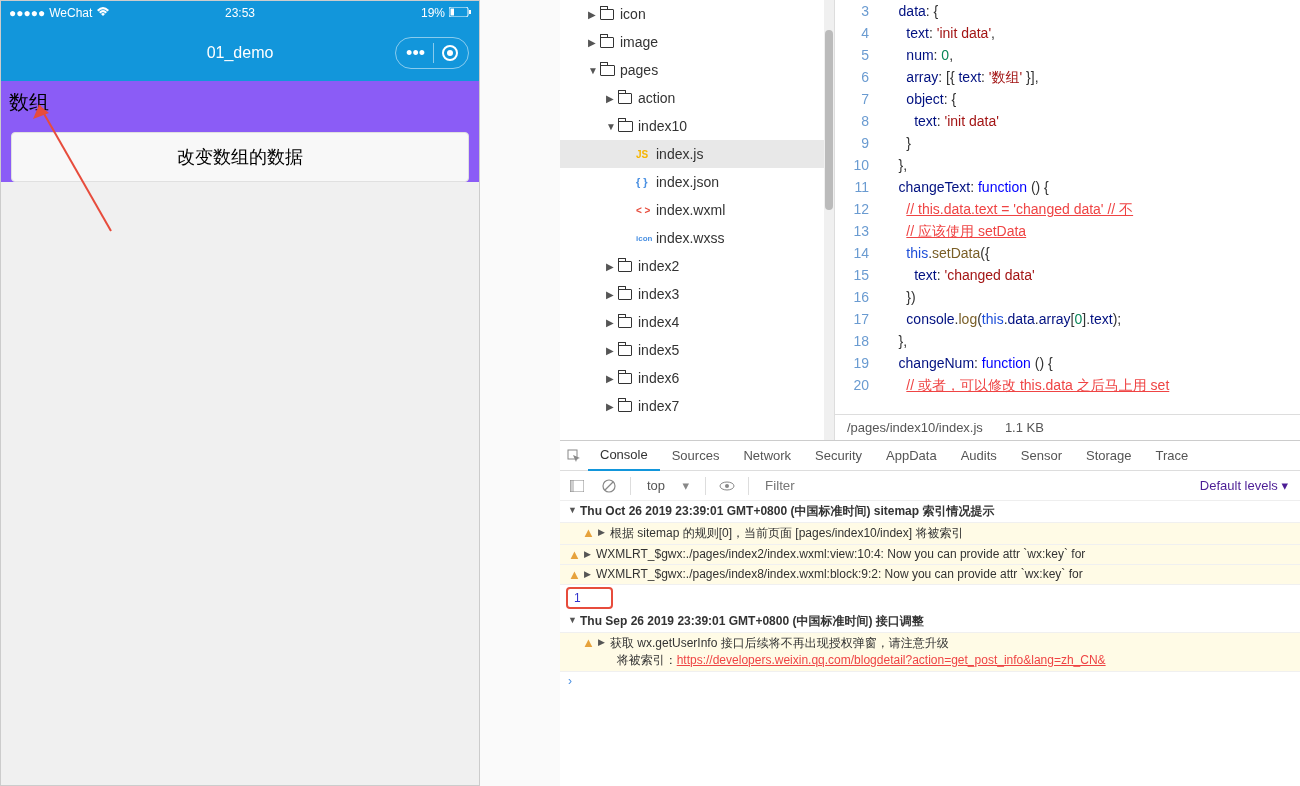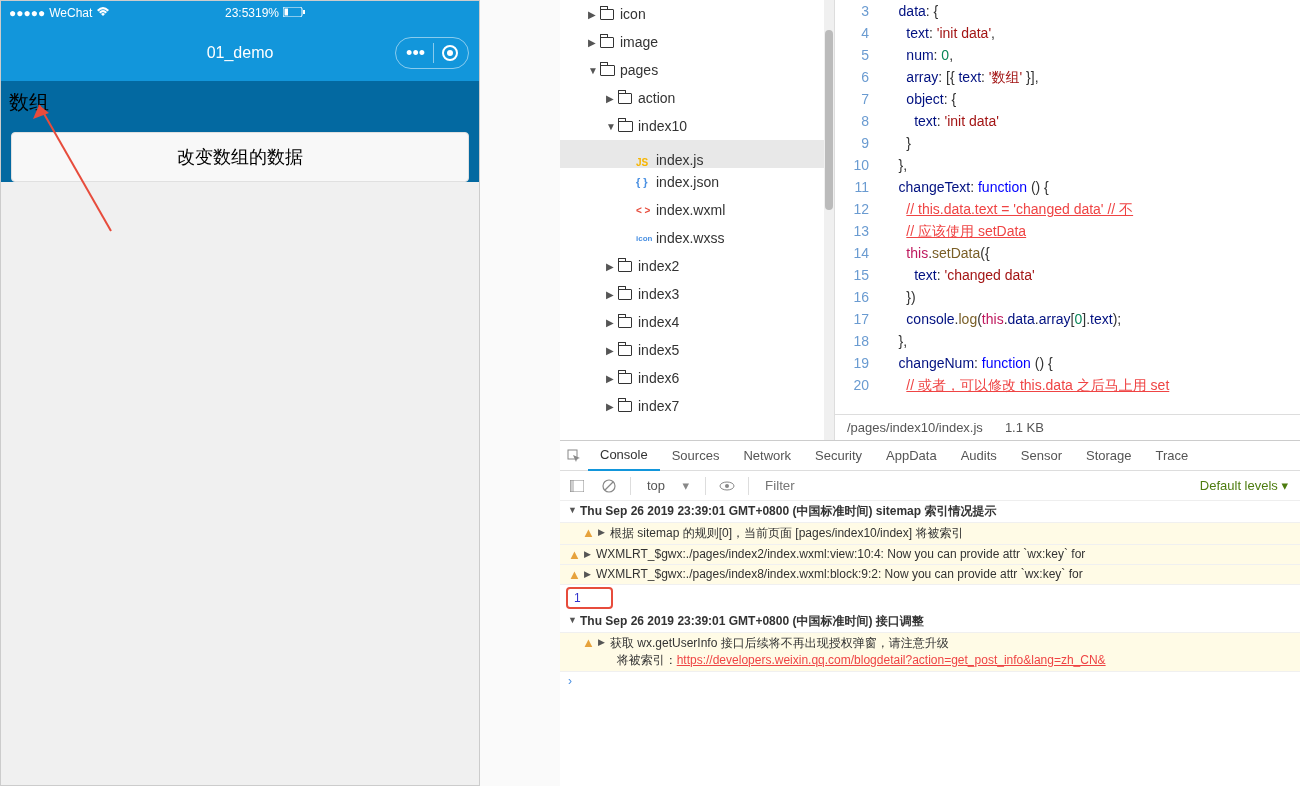--- a/index.html
+++ b/index.html
@@ -1,29 +1,29 @@
 <!DOCTYPE html>
 <html><head>
 <meta charset="utf-8">
 <style>
 * { margin: 0; padding: 0; box-sizing: border-box; font-family: -apple-system, "Segoe UI", Arial, sans-serif; }
 body { width: 1300px; height: 786px; overflow: hidden; background: #fff; display: flex; }
 .simulator { width: 480px; height: 786px; background: #f0f0f0; position: relative; border: 1px solid #ccc; }
 .statusbar { height: 24px; background: #1296db; color: #fff; display: flex; align-items: center; padding: 0 8px; font-size: 12px; }
 .status-left { flex: 1; display: flex; align-items: center; gap: 4px; }
 .status-time { flex: 0 0 auto; }
-.status-right { flex: 1; display: flex; justify-content: flex-start; align-items: center; gap: 4px; }
+.status-right { flex: 1; display: flex; justify-content: flex-end; align-items: center; gap: 4px; }
 .navbar { height: 56px; background: #1296db; color: #fff; display: flex; align-items: center; justify-content: center; position: relative; }
 .navbar-title { font-size: 16px; }
 .capsule { position: absolute; right: 10px; top: 50%; transform: translateY(-50%); display: flex; align-items: center; border: 1px solid rgba(255,255,255,.5); border-radius: 20px; height: 32px; padding: 0 10px; gap: 8px; }
 .capsule-div { width: 1px; height: 20px; background: rgba(255,255,255,.5); }
 .capsule-dot { color: #fff; font-size: 18px; }
 .capsule-circle { width: 16px; height: 16px; border-radius: 50%; border: 2px solid #fff; display: flex; align-items: center; justify-content: center; }
 .capsule-circle::after { content: ''; width: 6px; height: 6px; background: #fff; border-radius: 50%; }
-.sim-body { background: #0369a1; }
+.sim-body { background: #8b5cf6; }
 .sim-text { padding: 8px; font-size: 20px; color: #000; }
 .sim-button { margin: 8px 10px; background: #f8f8f8; border: 1px solid #e0e0e0; border-radius: 4px; text-align: center; font-size: 18px; padding: 12px 0; }
 .arrow { position: absolute; left: 30px; top: 100px; pointer-events: none; }
 
 .gap { width: 80px; background: #fafafa; }
 
 .right { flex: 1; display: flex; flex-direction: column; height: 786px; }
 .top { display: flex; height: 440px; }
 .tree { width: 275px; border-right: 1px solid #ddd; overflow: hidden; position: relative; }
 .tree-scroll { position: absolute; right: 0; top: 0; bottom: 0; width: 10px; background: #f0f0f0; }
@@ -45,36 +45,36 @@
 .editor { flex: 1; display: flex; flex-direction: column; overflow: hidden; }
 .code { flex: 1; display: flex; font-family: Consolas, Monaco, monospace; font-size: 14px; line-height: 22px; overflow: hidden; }
 .gutter { width: 48px; text-align: right; color: #6a9bd1; padding-right: 14px; }
 .code-lines { flex: 1; white-space: pre; color: #333; }
 .kw { color: #0000ff; }
 .str { color: #a31515; }
 .com { color: #ef4444; text-decoration: underline; }
 .num { color: #098658; }
 .fn { color: #795e26; }
 .prop { color: #001080; }
-.this { color: #be185d; }
+.this { color: #1d4ed8; }
 .editor-status { height: 26px; border-top: 1px solid #ddd; display: flex; align-items: center; padding: 0 12px; font-size: 13px; color: #555; gap: 22px; }
 
 .devtools { flex: 1; border-top: 1px solid #ccc; display: flex; flex-direction: column; overflow: hidden; }
 .dev-tabs { height: 30px; display: flex; align-items: center; border-bottom: 1px solid #ddd; font-size: 13px; color: #555; }
 .dev-tab { padding: 0 12px; height: 30px; display: flex; align-items: center; cursor: pointer; }
 .dev-tab.active { color: #333; border-bottom: 2px solid #1296db; }
 .devicon { width: 28px; display: flex; align-items: center; justify-content: center; }
 
 .console-toolbar { height: 30px; display: flex; align-items: center; border-bottom: 1px solid #eee; font-size: 13px; color: #555; padding: 0 6px; gap: 10px; }
 .ctl-icon { width: 22px; display: flex; align-items: center; justify-content: center; color: #888; }
 .ctl-select { flex: 0 0 auto; padding: 2px 30px 2px 6px; color: #555; position: relative; }
 .ctl-select::after { content: '▾'; position: absolute; right: 6px; color: #888; }
 .ctl-div { width: 1px; height: 18px; background: #ddd; }
 .filter { flex: 1; padding: 2px 6px; color: #aaa; }
-.levels { padding: 2px 6px; color: #4d7c0f; }
+.levels { padding: 2px 6px; color: #4c1d95; }
 
 .console-body { flex: 1; overflow: hidden; font-family: Menlo, Consolas, monospace; font-size: 12px; }
 .log-row { display: flex; align-items: flex-start; padding: 2px 8px; border-bottom: 1px solid #f0f0f0; }
 .log-warn { background: #fffbe6; }
 .log-collapse { width: 12px; color: #555; font-size: 9px; padding-top: 2px; }
 .warn-icon { color: #e6a23c; width: 16px; font-size: 13px; }
 .log-text { flex: 1; color: #333; word-break: break-all; }
 .log-text b { font-weight: bold; }
 .log-blue { color: #3333cc; }
 .log-link { color: #ef4444; text-decoration: underline; }
@@ -161,21 +161,21 @@
           </span>
           <span class="tree-label">action</span>
         </div>
         <div class="tree-item" style="padding-left: 46px;">
           <span class="tree-arrow">▼</span>
           <span class="tree-icon">
             <div class="folder-open"></div>
           </span>
           <span class="tree-label">index10</span>
         </div>
-        <div class="tree-item selected" style="padding-left: 64px; align-items: flex-end;">
+        <div class="tree-item selected" style="padding-left: 64px;">
           <span class="tree-arrow"></span>
           <span class="tree-icon">
             <span class="js-badge">JS</span>
           </span>
           <span class="tree-label">index.js</span>
         </div>
         <div class="tree-item" style="padding-left: 64px;">
           <span class="tree-arrow"></span>
           <span class="tree-icon">
             <span class="json-badge">{ }</span>
@@ -312,21 +312,21 @@
             <circle cx="8" cy="5" r="2" fill="#888"></circle>
           </svg>
       </span>
       <span class="ctl-div"></span>
       <input class="filter" style="border: none; outline: none; background: transparent;" placeholder="Filter">
       <span class="levels">Default levels ▾</span>
     </div>
     <div class="console-body">
       <div class="log-row">
           <span class="log-collapse">▼</span>
-          <span class="log-text"><b>Thu Sep 26 2019 23:39:01 GMT+0800 (中国标准时间) sitemap 索引情况提示</b></span>
+          <span class="log-text"><b>Thu Oct 26 2019 23:39:01 GMT+0800 (中国标准时间) sitemap 索引情况提示</b></span>
         </div>
       <div class="log-row log-warn" style="padding-left:22px;">
           <span class="warn-icon">▲</span>
           <span class="log-collapse">▶</span>
           <span class="log-text">根据 sitemap 的规则[0]，当前页面 [pages/index10/index] 将被索引</span>
         </div>
       <div class="log-row log-warn">
           <span class="warn-icon">▲</span>
           <span class="log-collapse">▶</span>
           <span class="log-text">WXMLRT_$gwx:./pages/index2/index.wxml:view:10:4: Now you can provide attr `wx:key` for</span>

